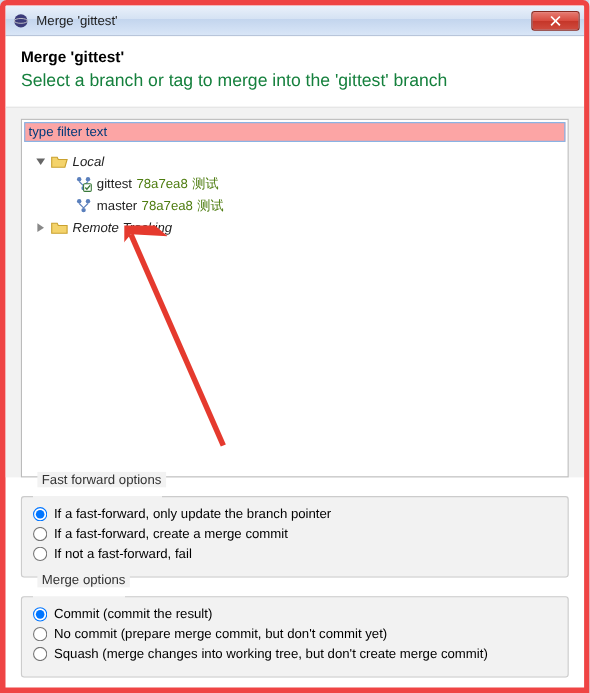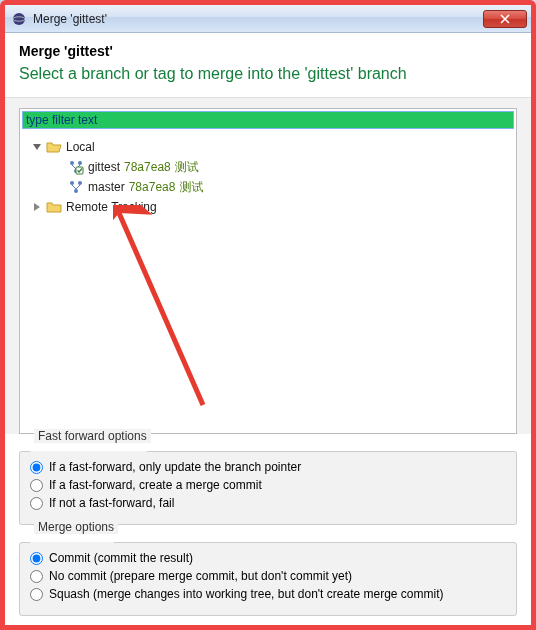--- a/index.html
+++ b/index.html
@@ -59,21 +59,21 @@
   border: 1px solid #bbb;
   background: #fff;
   height: 326px;
   display: flex;
   flex-direction: column;
 }
 .filter-input {
   width: calc(100% - 4px);
   margin: 2px;
   border: 1px solid #7eb4ea;
-  background: #22c55e;
+  background: #fca5a5;
   color: #003a7a;
   font-size: 12px;
   padding: 1px 3px;
   font-family: inherit;
 }
 .filter-input::selection { background: #3399ff; color: #fff; }
 .tree {
   flex: 1;
   padding: 6px 4px;
   overflow: auto;
@@ -88,21 +88,21 @@
 .expander {
   width: 14px; height: 14px;
   display: inline-flex; align-items: center; justify-content: center;
   margin-right: 2px;
   cursor: pointer;
 }
 .expander.blank { visibility: hidden; }
 .node-icon { width: 16px; height: 16px; margin-right: 4px; display: inline-flex; align-items:center; justify-content:center;}
 .node-label { color: #222; }
 .node-hash { color: #4d7c0f; margin-left: 4px; }
-.lvl0 { padding-left: 6px; }
+.lvl0 { padding-left: 6px; font-style: italic; }
 .lvl1 { padding-left: 28px; }
 .group-box {
   border: 1px solid #ccc;
   border-radius: 3px;
   margin: 10px 14px 0 14px;
   padding: 8px 10px 10px 10px;
   background: #f2f2f2;
   position: relative;
 }
 .group-box legend {

